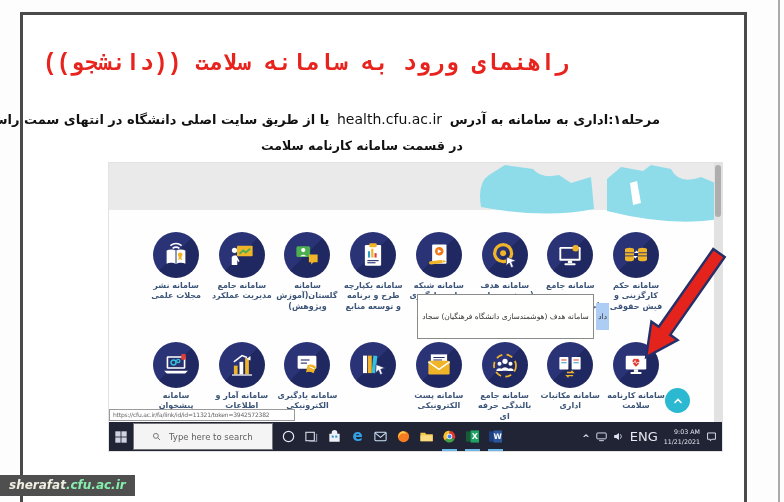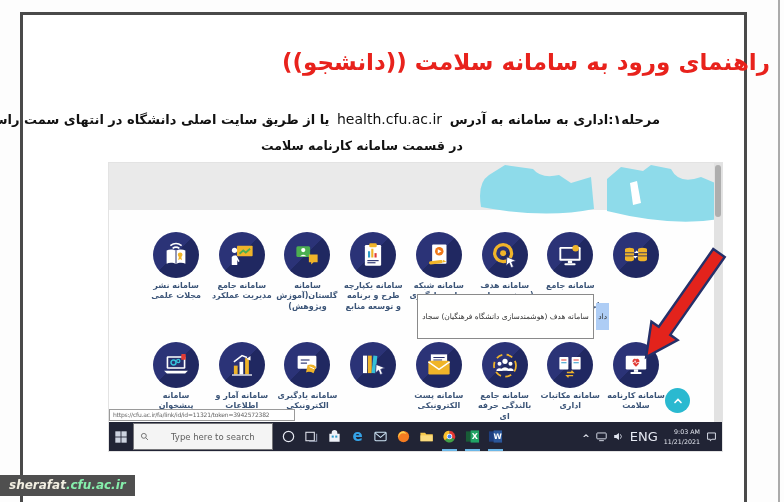--- a/index.html
+++ b/index.html
@@ -1,22 +1,22 @@
 <!DOCTYPE html>
 <html lang="fa"><head>
 <meta charset="utf-8">
 <style>
   html,body{margin:0;padding:0;}
   body{width:784px;height:502px;overflow:hidden;background:#fdfdfd;position:relative;
        font-family:"DejaVu Sans","Liberation Sans",sans-serif;}
   .card{position:absolute;left:20px;top:12px;width:727px;height:495px;background:#fff;
         border:3px solid #4a4a4a;border-bottom:none;box-sizing:border-box;}
   .rightline{position:absolute;left:778px;top:0;width:2px;height:502px;background:#aaა;background:#ababab;}
-  .title{position:absolute;left:20px;top:34px;width:727px;text-align:right;direction:rtl;
-         font-size:23px;font-weight:bold;color:#e8221c;}
+  .title{position:absolute;left:20px;top:34px;width:727px;text-align:left;direction:rtl;
+         font-size:23px;font-weight:bold;color:#e8221c;font-family:Liberation Mono, monospace;}
   .instr{position:absolute;top:96px;right:84px;direction:rtl;white-space:nowrap;
          font-size:13px;font-weight:bold;color:#111;}
   .instr .url{font-size:14px;font-weight:normal;padding:0 3px;}
   .instr2{position:absolute;top:123px;left:238px;direction:rtl;font-size:12.5px;font-weight:bold;color:#111;}
 
   .shot{position:absolute;left:85px;top:147px;width:613px;height:288px;background:#fefefe;
         border:1px solid #e3e3e3;box-sizing:content-box;}
   .band{position:absolute;left:0;top:0;width:613px;height:47px;background:#eaeaea;}
   .blob{position:absolute;left:366px;top:0;width:247px;height:68px;}
   .scrollbar{position:absolute;right:0;top:0;width:8px;height:259px;background:#e2e2e2;}
@@ -44,21 +44,21 @@
              background:#2ab9d0;display:flex;align-items:center;justify-content:center;cursor:pointer;}
   .scrolltop svg{width:12px;height:12px;}
 
   .arrow-svg{position:absolute;left:512px;top:75px;width:135px;height:158px;overflow:visible;}
 
   .taskbar{position:absolute;left:0;top:259px;width:613px;height:29px;background:#212435;
            display:flex;align-items:center;box-sizing:border-box;}
   .tb-start{width:24px;height:29px;display:flex;align-items:center;justify-content:center;cursor:pointer;}
   .tb-start svg{width:14px;height:14px;}
   .tb-search{width:140px;height:27px;background:#f4f4f4;border:1px solid #76767a;box-sizing:border-box;
-             display:flex;align-items:center;gap:22px;padding-left:6px;cursor:text;}
+             display:flex;align-items:center;gap:8px;padding-left:18px;cursor:text;}
   .tb-search .ph{font-size:8.5px;color:#5f5f5f;white-space:nowrap;}
   .tb-search svg{width:9px;height:9px;flex:0 0 auto;}
   .tb-apps{display:flex;height:29px;margin-left:4px;}
   .tb-app{position:relative;width:23px;height:29px;display:flex;align-items:center;justify-content:center;cursor:pointer;}
   .tb-app svg{width:15px;height:15px;}
   .tb-app.active::after{content:"";position:absolute;bottom:0;left:4px;right:4px;height:2px;background:#6cb8e8;}
   .edge-e{color:#35a3e8;font-weight:bold;font-size:15px;line-height:1;}
   .tb-spacer{flex:1;}
   .tb-tray{display:flex;align-items:center;gap:6px;padding-right:5px;color:#e6e9f2;}
   .tb-tray svg{width:11px;height:11px;}
@@ -110,20 +110,21 @@
               </g>
               <g stroke="#28306e" stroke-width="0.7" fill="none">
                 <line x1="3.2" y1="10.2" x2="10.4" y2="10.2"></line>
                 <line x1="3.2" y1="12.7" x2="10.4" y2="12.7"></line>
                 <line x1="13.6" y1="10.2" x2="20.8" y2="10.2"></line>
                 <line x1="13.6" y1="12.7" x2="20.8" y2="12.7"></line>
               </g>
               <path d="M10.8 9.8h2.4l-.9-1.2M13.2 13.2h-2.4l.9 1.2" stroke="#fff" stroke-width="1" fill="none"></path>
             </svg>
           </div>
+          <div class="svc-label">سامانه حکم کارگزینی و فیش حقوقی</div>
         </div>
         <div class="svc">
           <div class="circ">
             <svg viewBox="0 0 24 24">
               <rect x="3.5" y="5.5" width="17" height="11" rx="1" fill="#fff"></rect>
               <rect x="5" y="7" width="14" height="8" fill="#28306e"></rect>
               <circle cx="16.5" cy="6.5" r="2.6" fill="#f0b429"></circle>
               <rect x="10.3" y="16.5" width="3.4" height="2" fill="#fff"></rect>
               <rect x="7.5" y="18.5" width="9" height="1.6" rx="0.8" fill="#fff"></rect>
             </svg>

